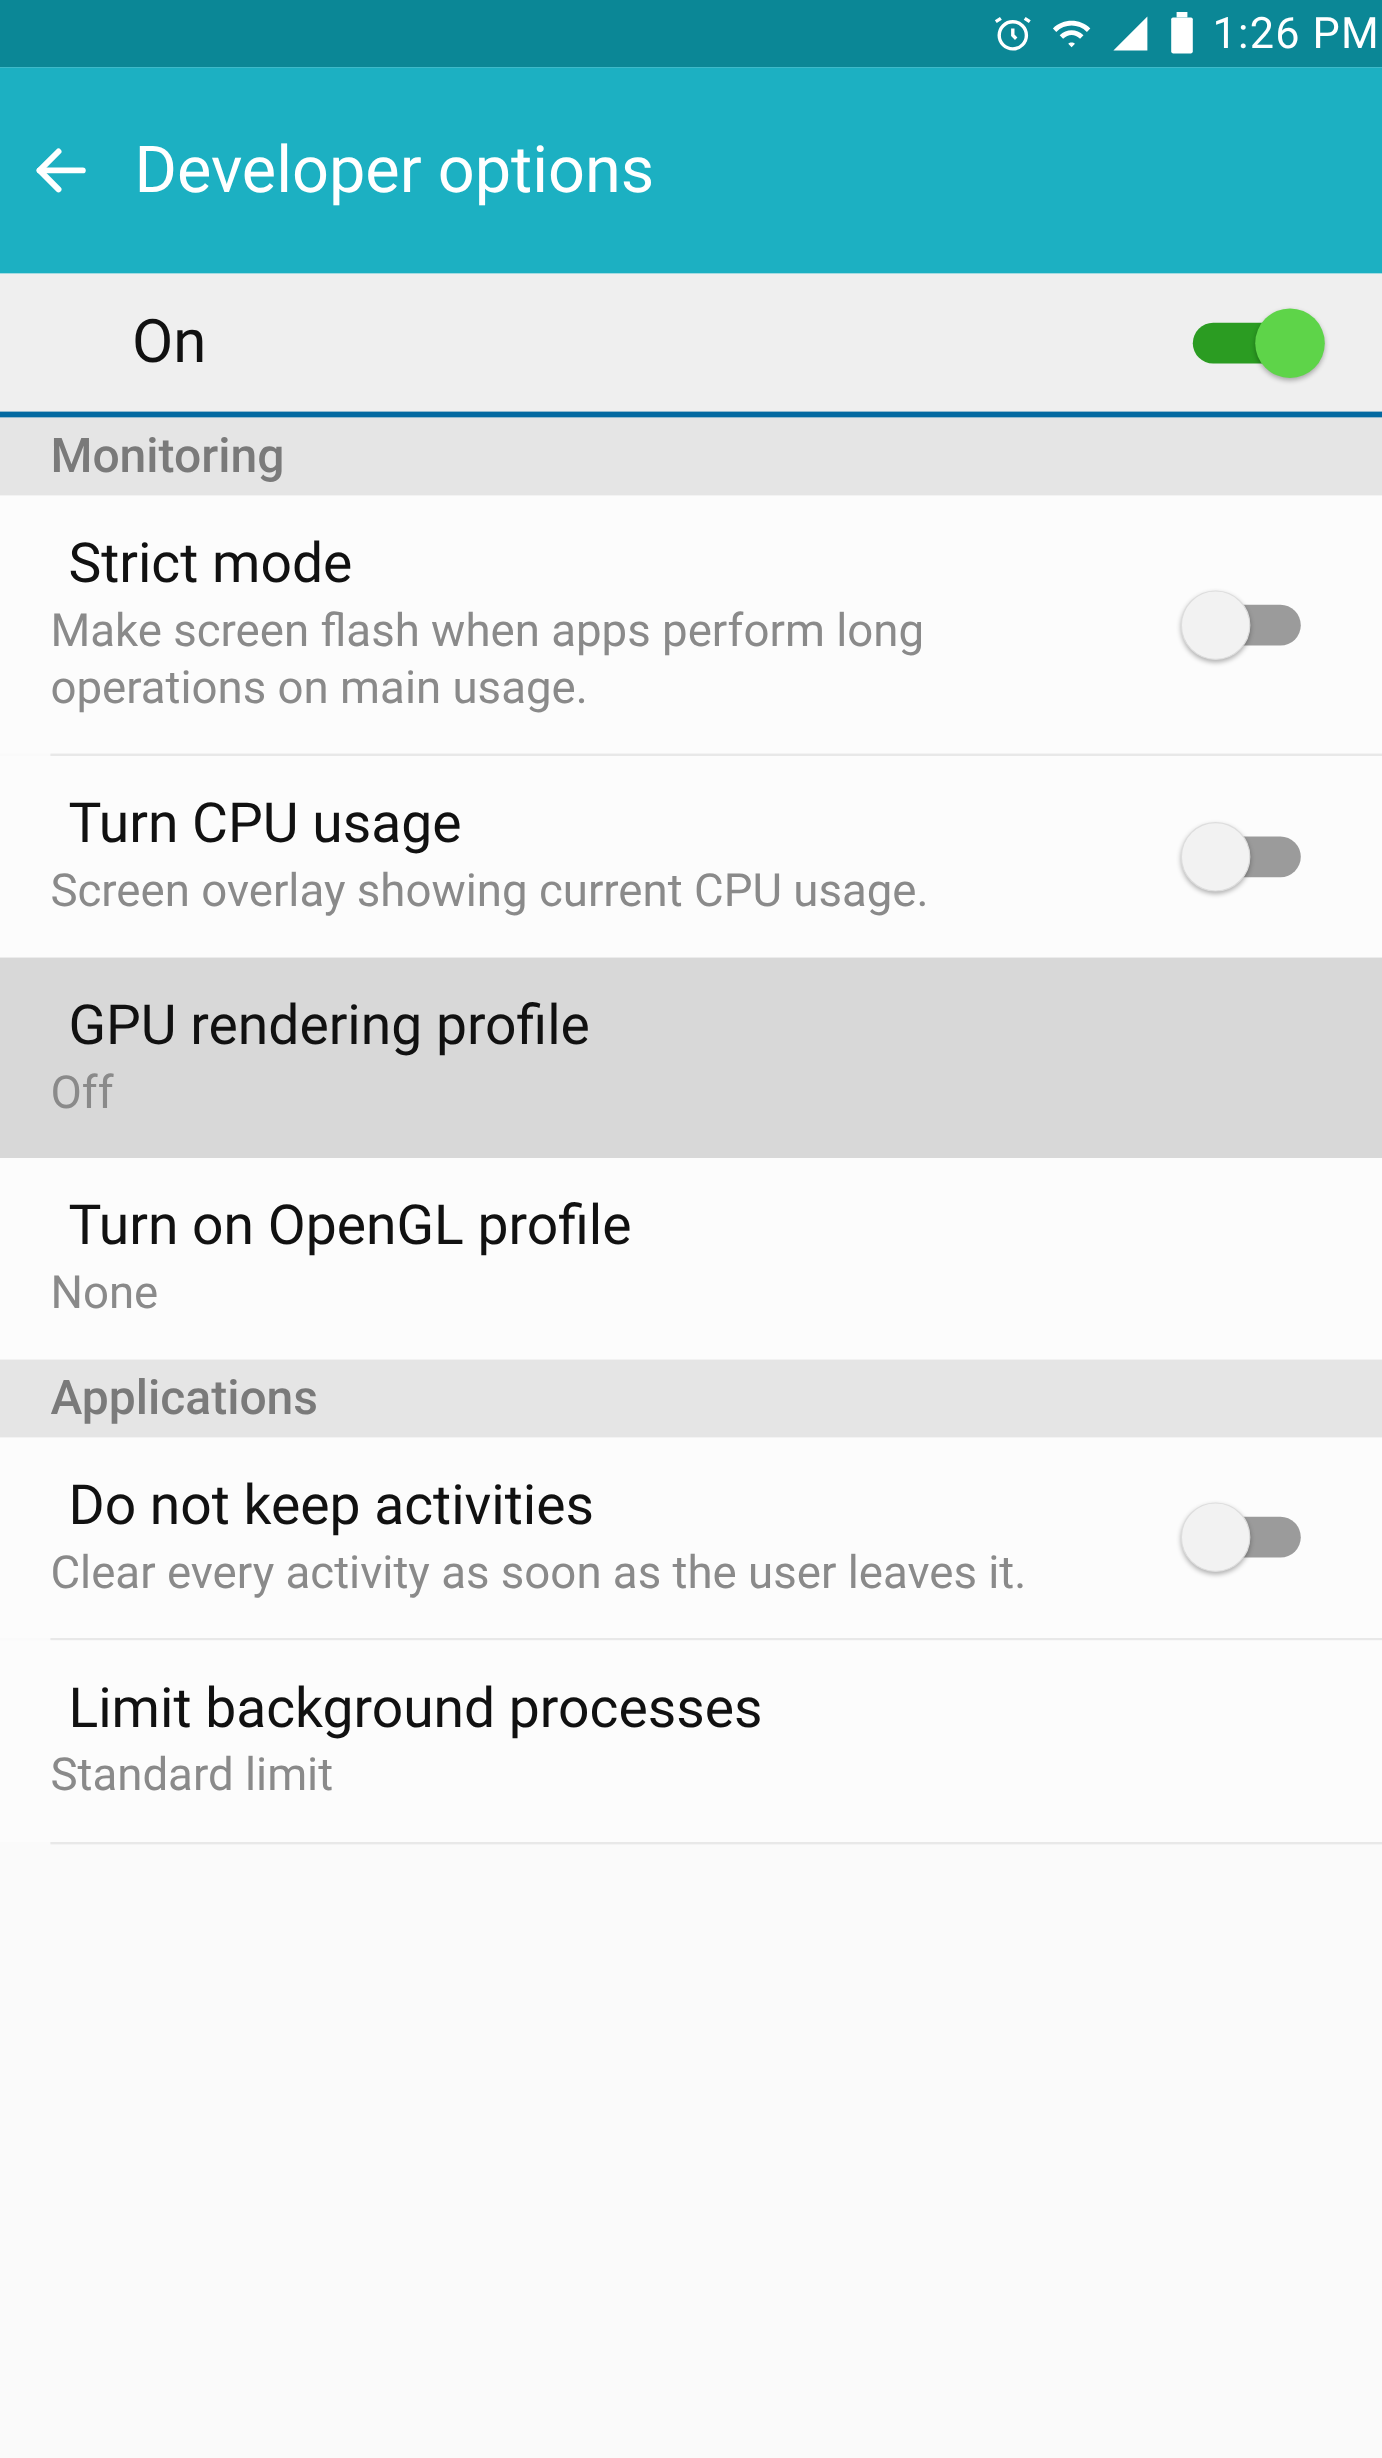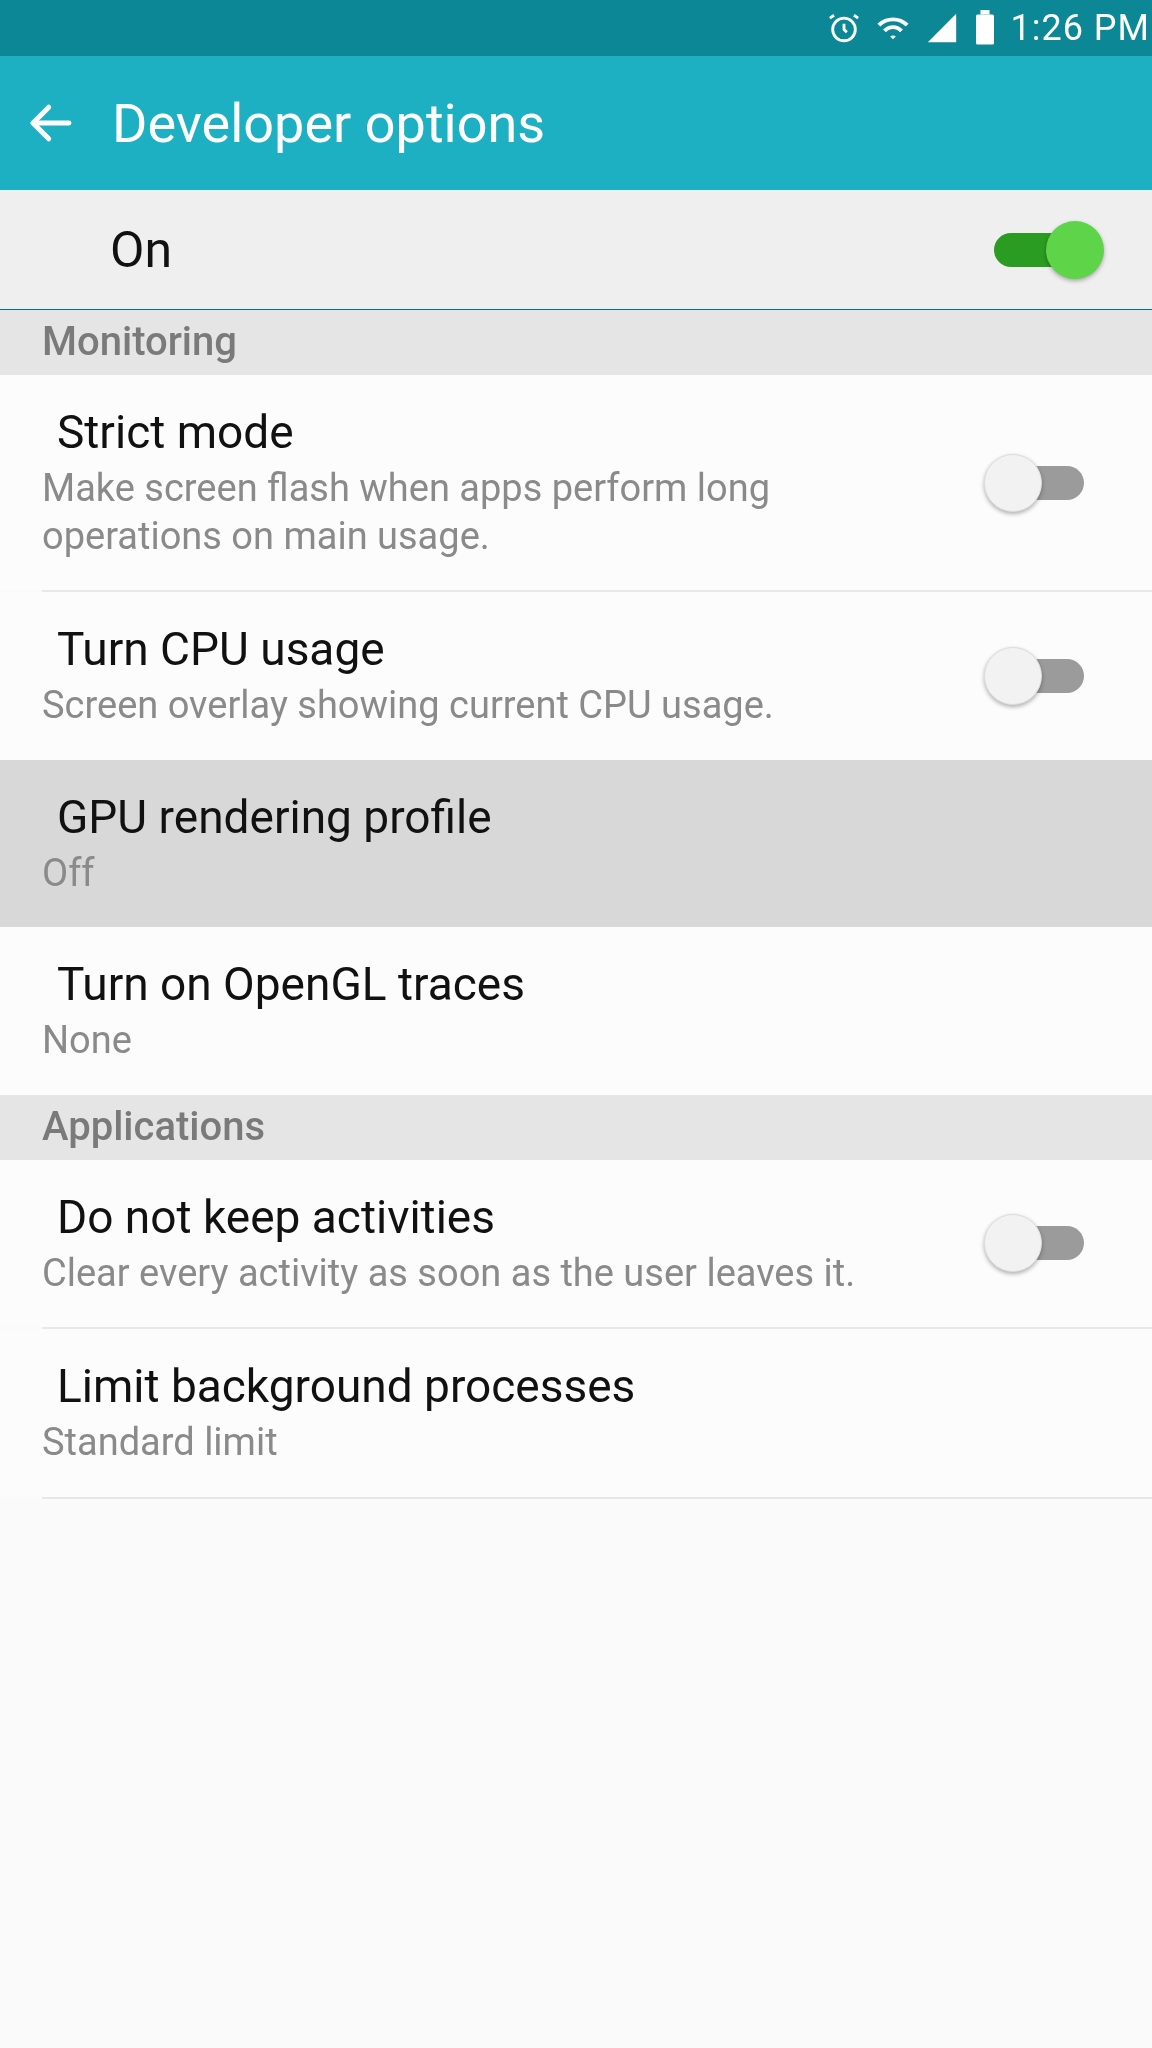--- a/index.html
+++ b/index.html
@@ -10,33 +10,33 @@
     display: flex;
     justify-content: flex-end;
     align-items: center;
     padding: 0 2px;
     gap: 14px;
     color: #ffffff;
   }
   .status-icons { display: flex; align-items: center; gap: 14px; }
   .status-time { font-size: 36px; font-weight: 400; letter-spacing: 1px; }
   .app-bar {
-    height: 134px;
+    height: 172px;
     background: #1cb0c2;
     display: flex;
     align-items: center;
     padding: 0 24px;
     gap: 34px;
   }
   .back-arrow { width: 54px; height: 54px; display:flex; align-items:center; justify-content:center; }
   .app-bar-title { color: #ffffff; font-size: 54px; font-weight: 400; }
   .master-row {
     height: 120px;
     background: #efefef;
-    border-bottom: 1px solid #0369a1;
+    border-bottom: 5px solid #0369a1;
     display: flex;
     align-items: center;
     justify-content: space-between;
     padding: 0 48px 0 110px;
   }
   .master-label { font-size: 50px; color: #111111; }
   .section-header {
     background: #e5e5e5;
     padding: 8px 42px 10px 42px;
   }
@@ -153,21 +153,21 @@
 
 <div class="item pressed">
   <div class="item-texts">
     <div class="item-title">GPU rendering profile</div>
     <div class="item-sub">Off</div>
   </div>
 </div>
 
 <div class="item">
   <div class="item-texts">
-    <div class="item-title">Turn on OpenGL traces</div>
+    <div class="item-title">Turn on OpenGL profile</div>
     <div class="item-sub">None</div>
   </div>
 </div>
 
 <div class="section-header">
   <span>Applications</span>
 </div>
 
 <div class="item">
   <div class="item-texts">

